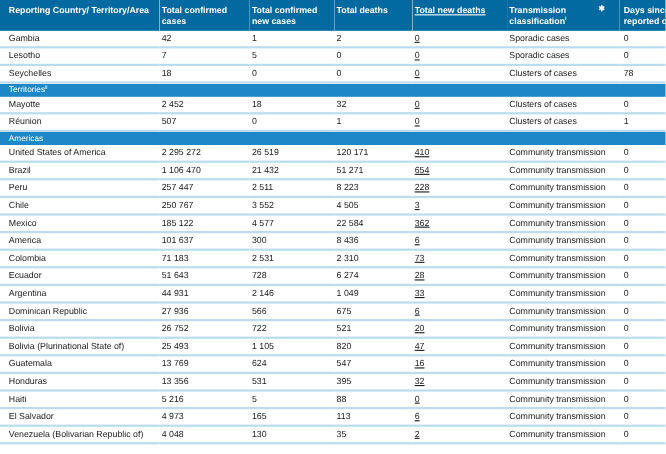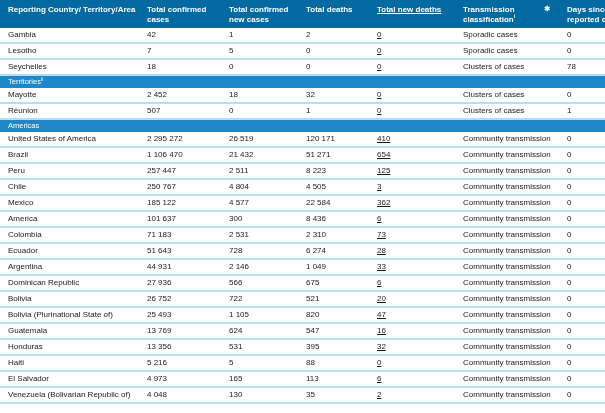--- a/index.html
+++ b/index.html
@@ -128,28 +128,28 @@
         <td class="col3">51 271</td>
         <td class="col4">654</td>
         <td class="col5">Community transmission</td>
         <td class="col6">0</td>
       </tr>
       <tr class="data-row">
         <td class="col0">Peru</td>
         <td class="col1">257 447</td>
         <td class="col2">2 511</td>
         <td class="col3">8 223</td>
-        <td class="col4">125</td>
+        <td class="col4">228</td>
         <td class="col5">Community transmission</td>
         <td class="col6">0</td>
       </tr>
       <tr class="data-row">
         <td class="col0">Chile</td>
         <td class="col1">250 767</td>
-        <td class="col2">4 804</td>
+        <td class="col2">3 552</td>
         <td class="col3">4 505</td>
         <td class="col4">3</td>
         <td class="col5">Community transmission</td>
         <td class="col6">0</td>
       </tr>
       <tr class="data-row">
         <td class="col0">Mexico</td>
         <td class="col1">185 122</td>
         <td class="col2">4 577</td>
         <td class="col3">22 584</td>

